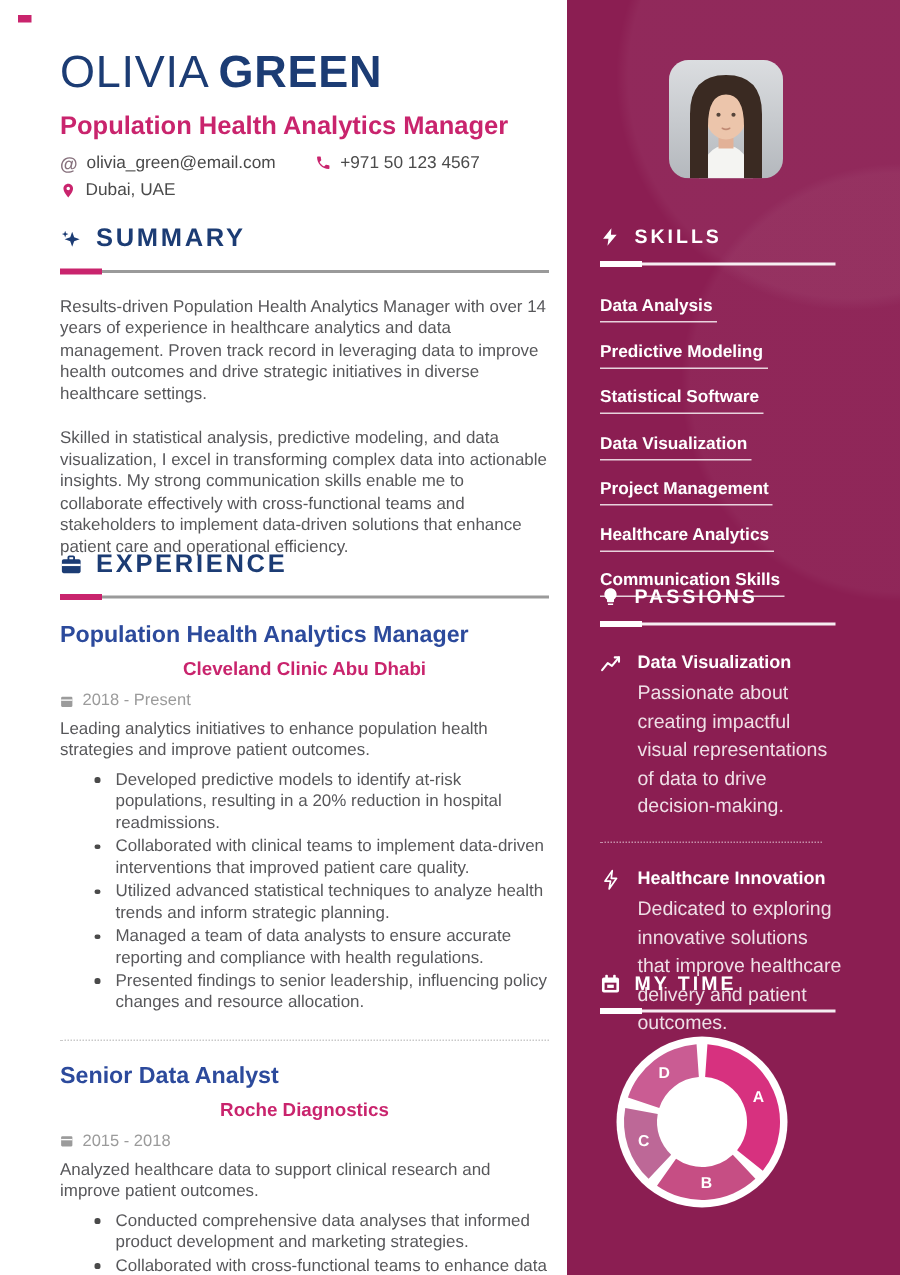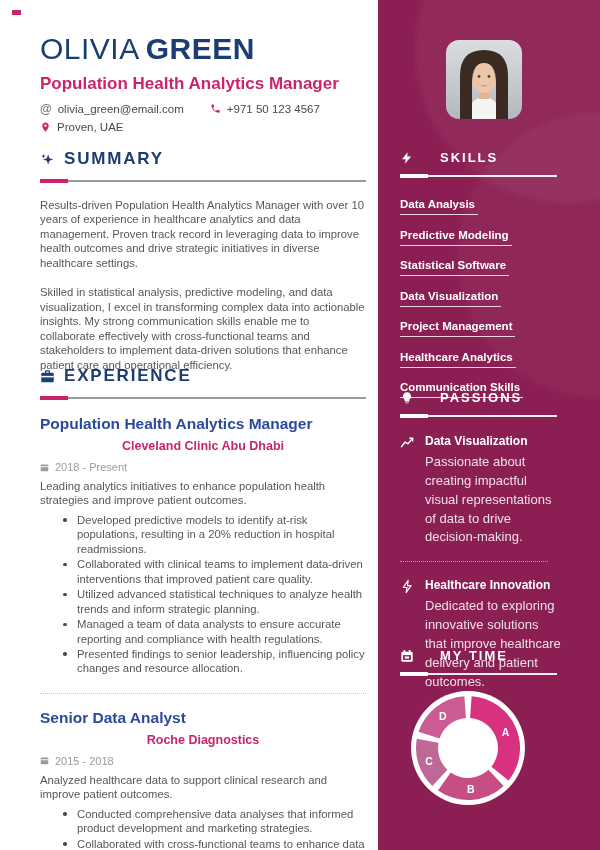--- a/index.html
+++ b/index.html
@@ -58,21 +58,21 @@
       radial-gradient(circle at 100% 30%, rgba(255,255,255,0.04) 0 22%, transparent 23%);
     pointer-events:none; }
   .photo { position:absolute; left:68px; top:40px; width:76px; height:79px; border-radius:13px;
     overflow:hidden; }
   .photo svg { display:block; }
 
   .sb-section { position:absolute; left:22px; width:178px; }
   #skills-section { top:150px; }
   #passions-section { top:390px; }
   #mytime-section { top:648px; }
-  .sb-head { display:flex; align-items:flex-end; gap:26px; }
+  .sb-head { display:flex; align-items:flex-end; gap:9px; }
   .sb-head h2 { font-size:13px; font-weight:800; letter-spacing:2px; color:#ffffff; }
   .sb-head .ic { width:14px; height:14px; flex:none; display:block; }
   .sb-divider { position:relative; height:4px; margin-top:9px; width:157px; }
   .sb-divider .line { position:absolute; left:0; right:0; top:1px; height:1.6px; background:rgba(255,255,255,.92); }
   .sb-divider .seg { position:absolute; left:0; top:0; width:28px; height:4px; background:#ffffff; }
 
   .skills-list { margin-top:16px; list-style:none; }
   .skills-list li { margin-bottom:9.5px; }
   .skills-list span { display:inline-block; font-size:11.5px; font-weight:600;
     padding:0 3px 4px 0; border-bottom:1px solid rgba(255,255,255,.8); }
@@ -106,39 +106,39 @@
               <path fill="#c9246d" d="M6.62 10.79c1.44 2.83 3.76 5.14 6.59 6.59l2.2-2.2c.27-.27.67-.36 1.02-.24 1.12.37 2.33.57 3.57.57.55 0 1 .45 1 1V20c0 .55-.45 1-1 1-9.39 0-17-7.61-17-17 0-.55.45-1 1-1h3.5c.55 0 1 .45 1 1 0 1.25.2 2.45.57 3.57.11.35.03.74-.25 1.02l-2.2 2.2z"></path>
             </svg>
           <span>+971 50 123 4567</span>
         </div>
       </div>
       <div class="contact-row">
         <div class="contact-item">
           <svg width="11" height="12" viewBox="0 0 24 24">
               <path fill="#c9246d" d="M12 2C8.13 2 5 5.13 5 9c0 5.25 7 13 7 13s7-7.75 7-13c0-3.87-3.13-7-7-7zm0 9.5c-1.38 0-2.5-1.12-2.5-2.5s1.12-2.5 2.5-2.5 2.5 1.12 2.5 2.5-1.12 2.5-2.5 2.5z"></path>
             </svg>
-          <span>Proven, UAE</span>
+          <span>Dubai, UAE</span>
         </div>
       </div>
     </div>
   </div>
 
   <div class="section" id="summary-section">
     <div class="sec-head">
       <svg class="ic" viewBox="0 0 24 24">
           <path fill="#1c3c74" d="M13 4l2.1 5.9L21 12l-5.9 2.1L13 20l-2.1-5.9L5 12l5.9-2.1L13 4z"></path>
           <path fill="#1c3c74" d="M5.5 3l.9 2.6L9 6.5l-2.6.9L5.5 10l-.9-2.6L2 6.5l2.6-.9L5.5 3z"></path>
         </svg>
       <h2>SUMMARY</h2>
     </div>
     <div class="divider">
         <div class="line"></div>
         <div class="seg"></div>
       </div>
-    <p class="body-text summary-p">Results-driven Population Health Analytics Manager with over 10 years of experience in healthcare analytics and data management. Proven track record in leveraging data to improve health outcomes and drive strategic initiatives in diverse healthcare settings.</p>
+    <p class="body-text summary-p">Results-driven Population Health Analytics Manager with over 14 years of experience in healthcare analytics and data management. Proven track record in leveraging data to improve health outcomes and drive strategic initiatives in diverse healthcare settings.</p>
     <p class="body-text summary-p">Skilled in statistical analysis, predictive modeling, and data visualization, I excel in transforming complex data into actionable insights. My strong communication skills enable me to collaborate effectively with cross-functional teams and stakeholders to implement data-driven solutions that enhance patient care and operational efficiency.</p>
   </div>
 
   <div class="section" id="experience-section">
     <div class="sec-head">
       <svg class="ic" viewBox="0 0 24 24">
           <path fill="#1c3c74" d="M20 6h-4V4c0-1.1-.9-2-2-2h-4C8.9 2 8 2.9 8 4v2H4C2.9 6 2 6.9 2 8v11c0 1.1.9 2 2 2h16c1.1 0 2-.9 2-2V8c0-1.1-.9-2-2-2zm-10-2h4v2h-4V4z"></path>
           <rect x="2" y="11" width="20" height="2.4" fill="#ffffff"></rect>
         </svg>
       <h2>EXPERIENCE</h2>

